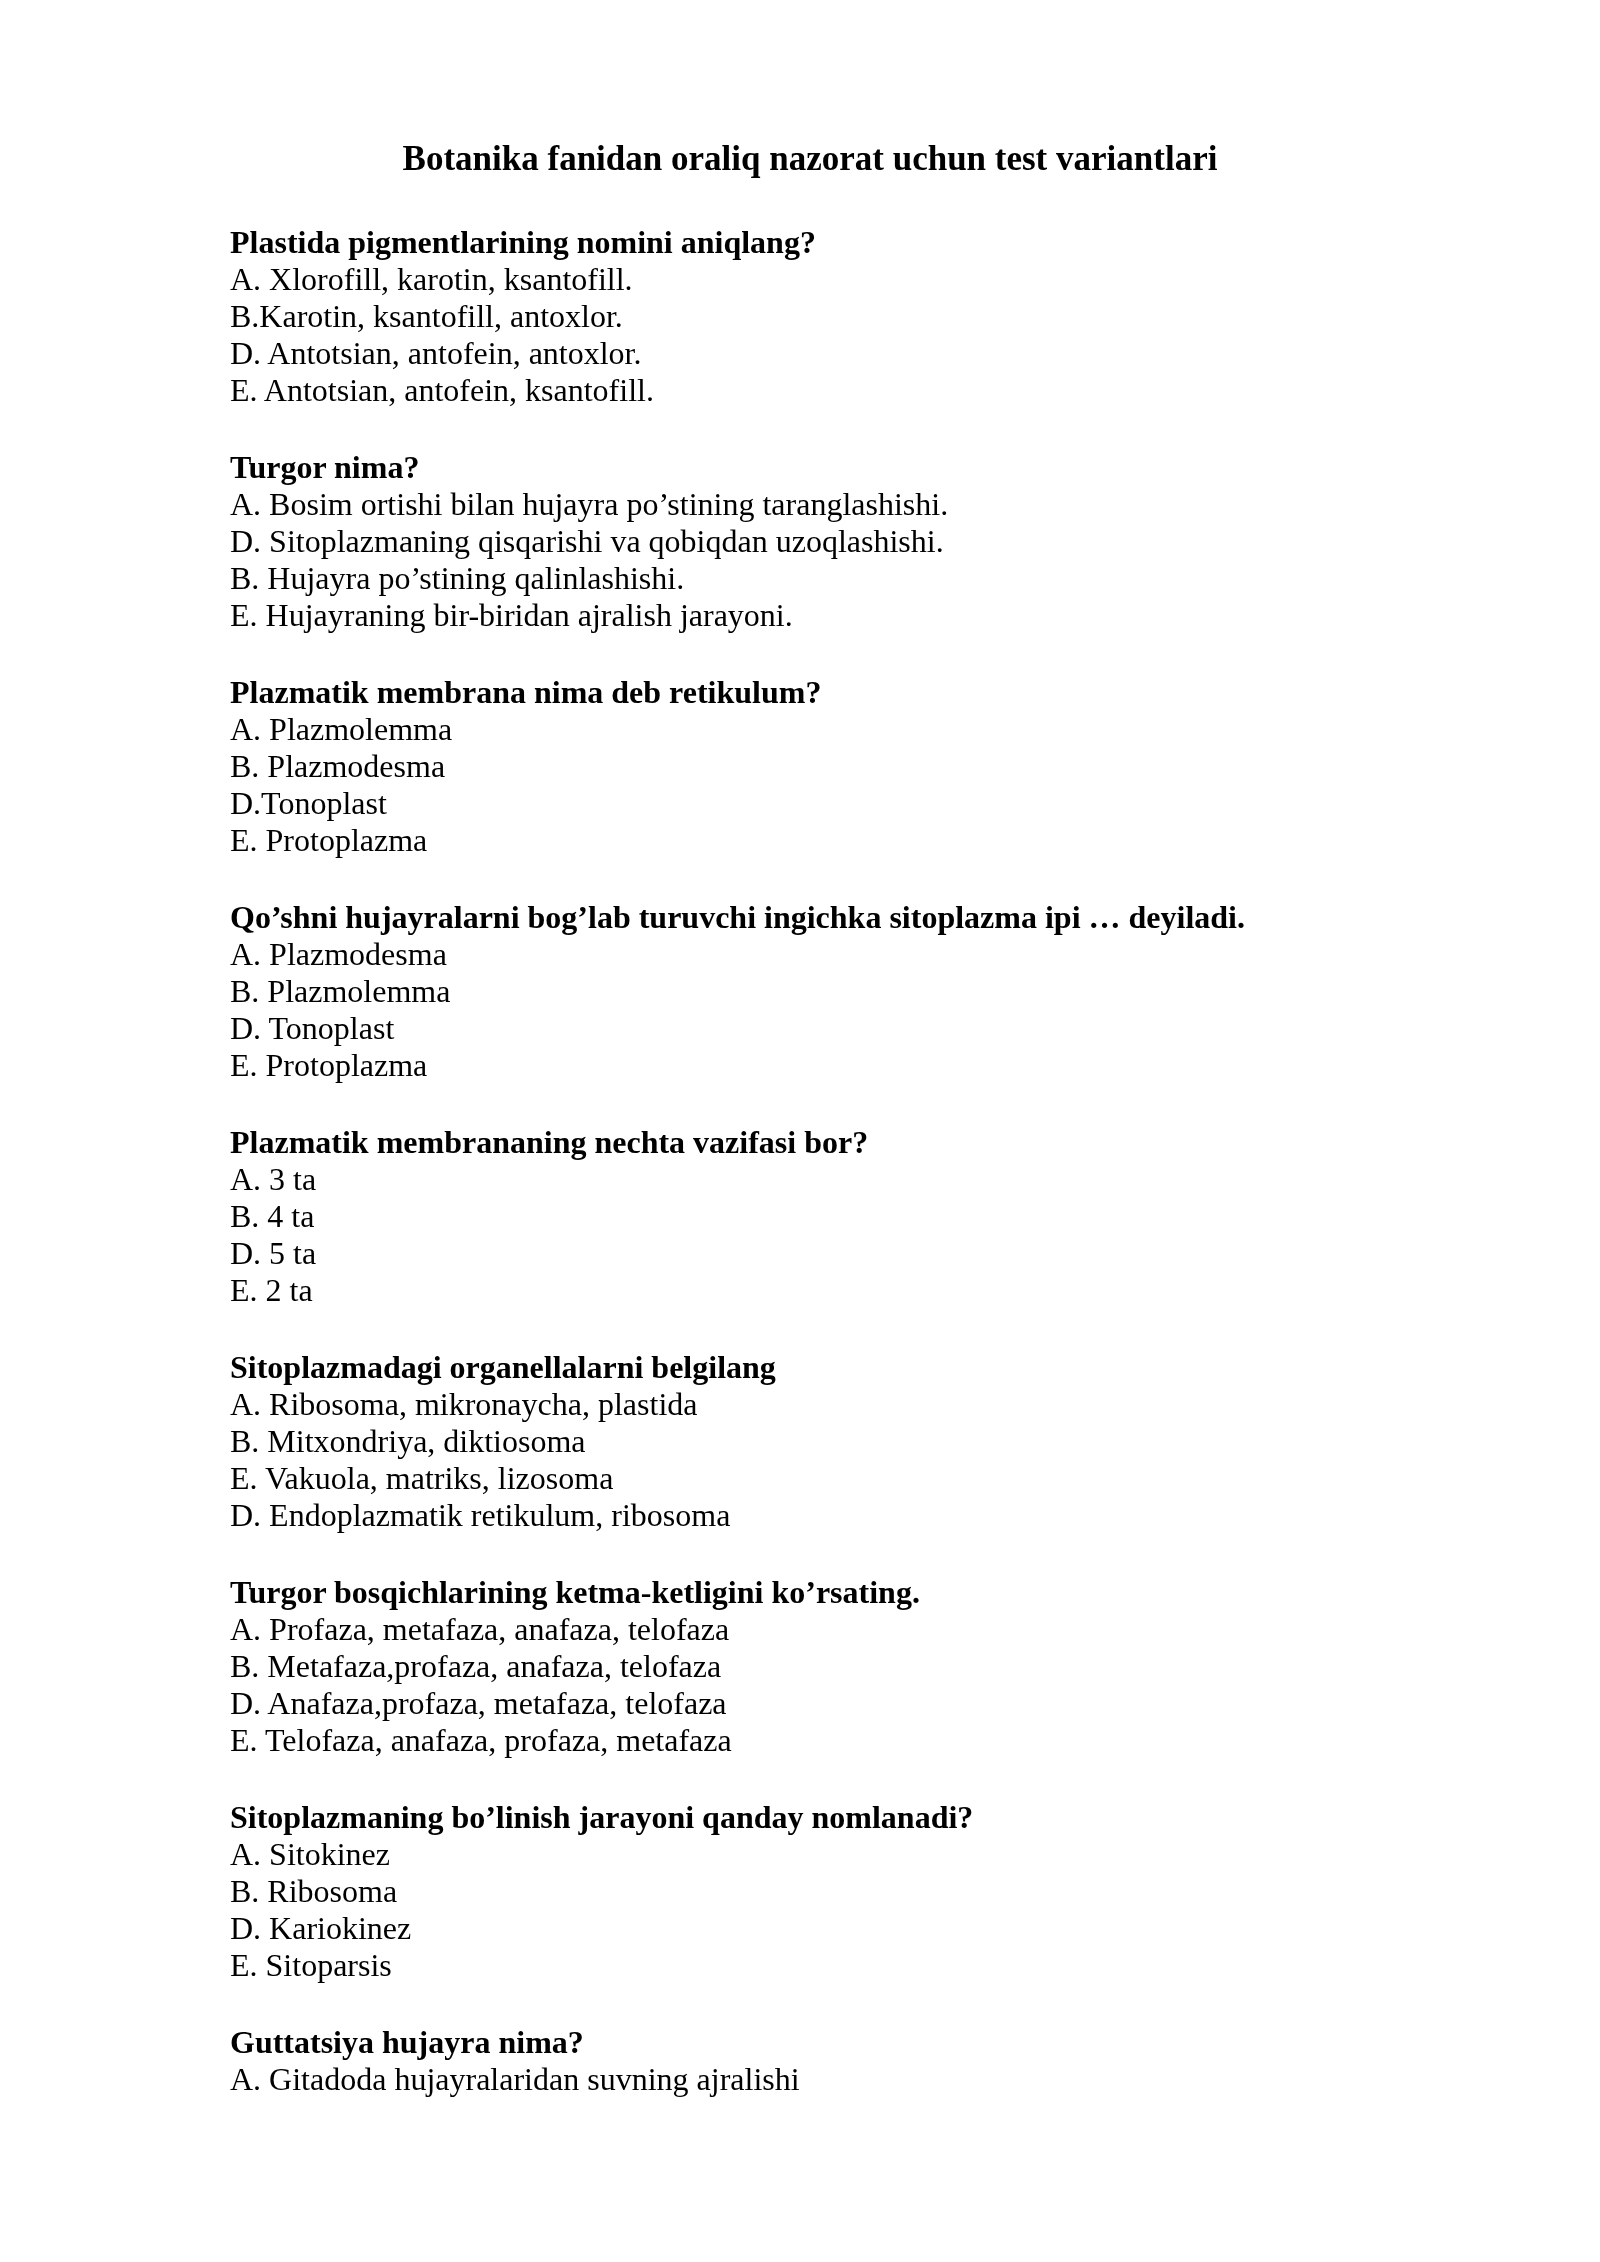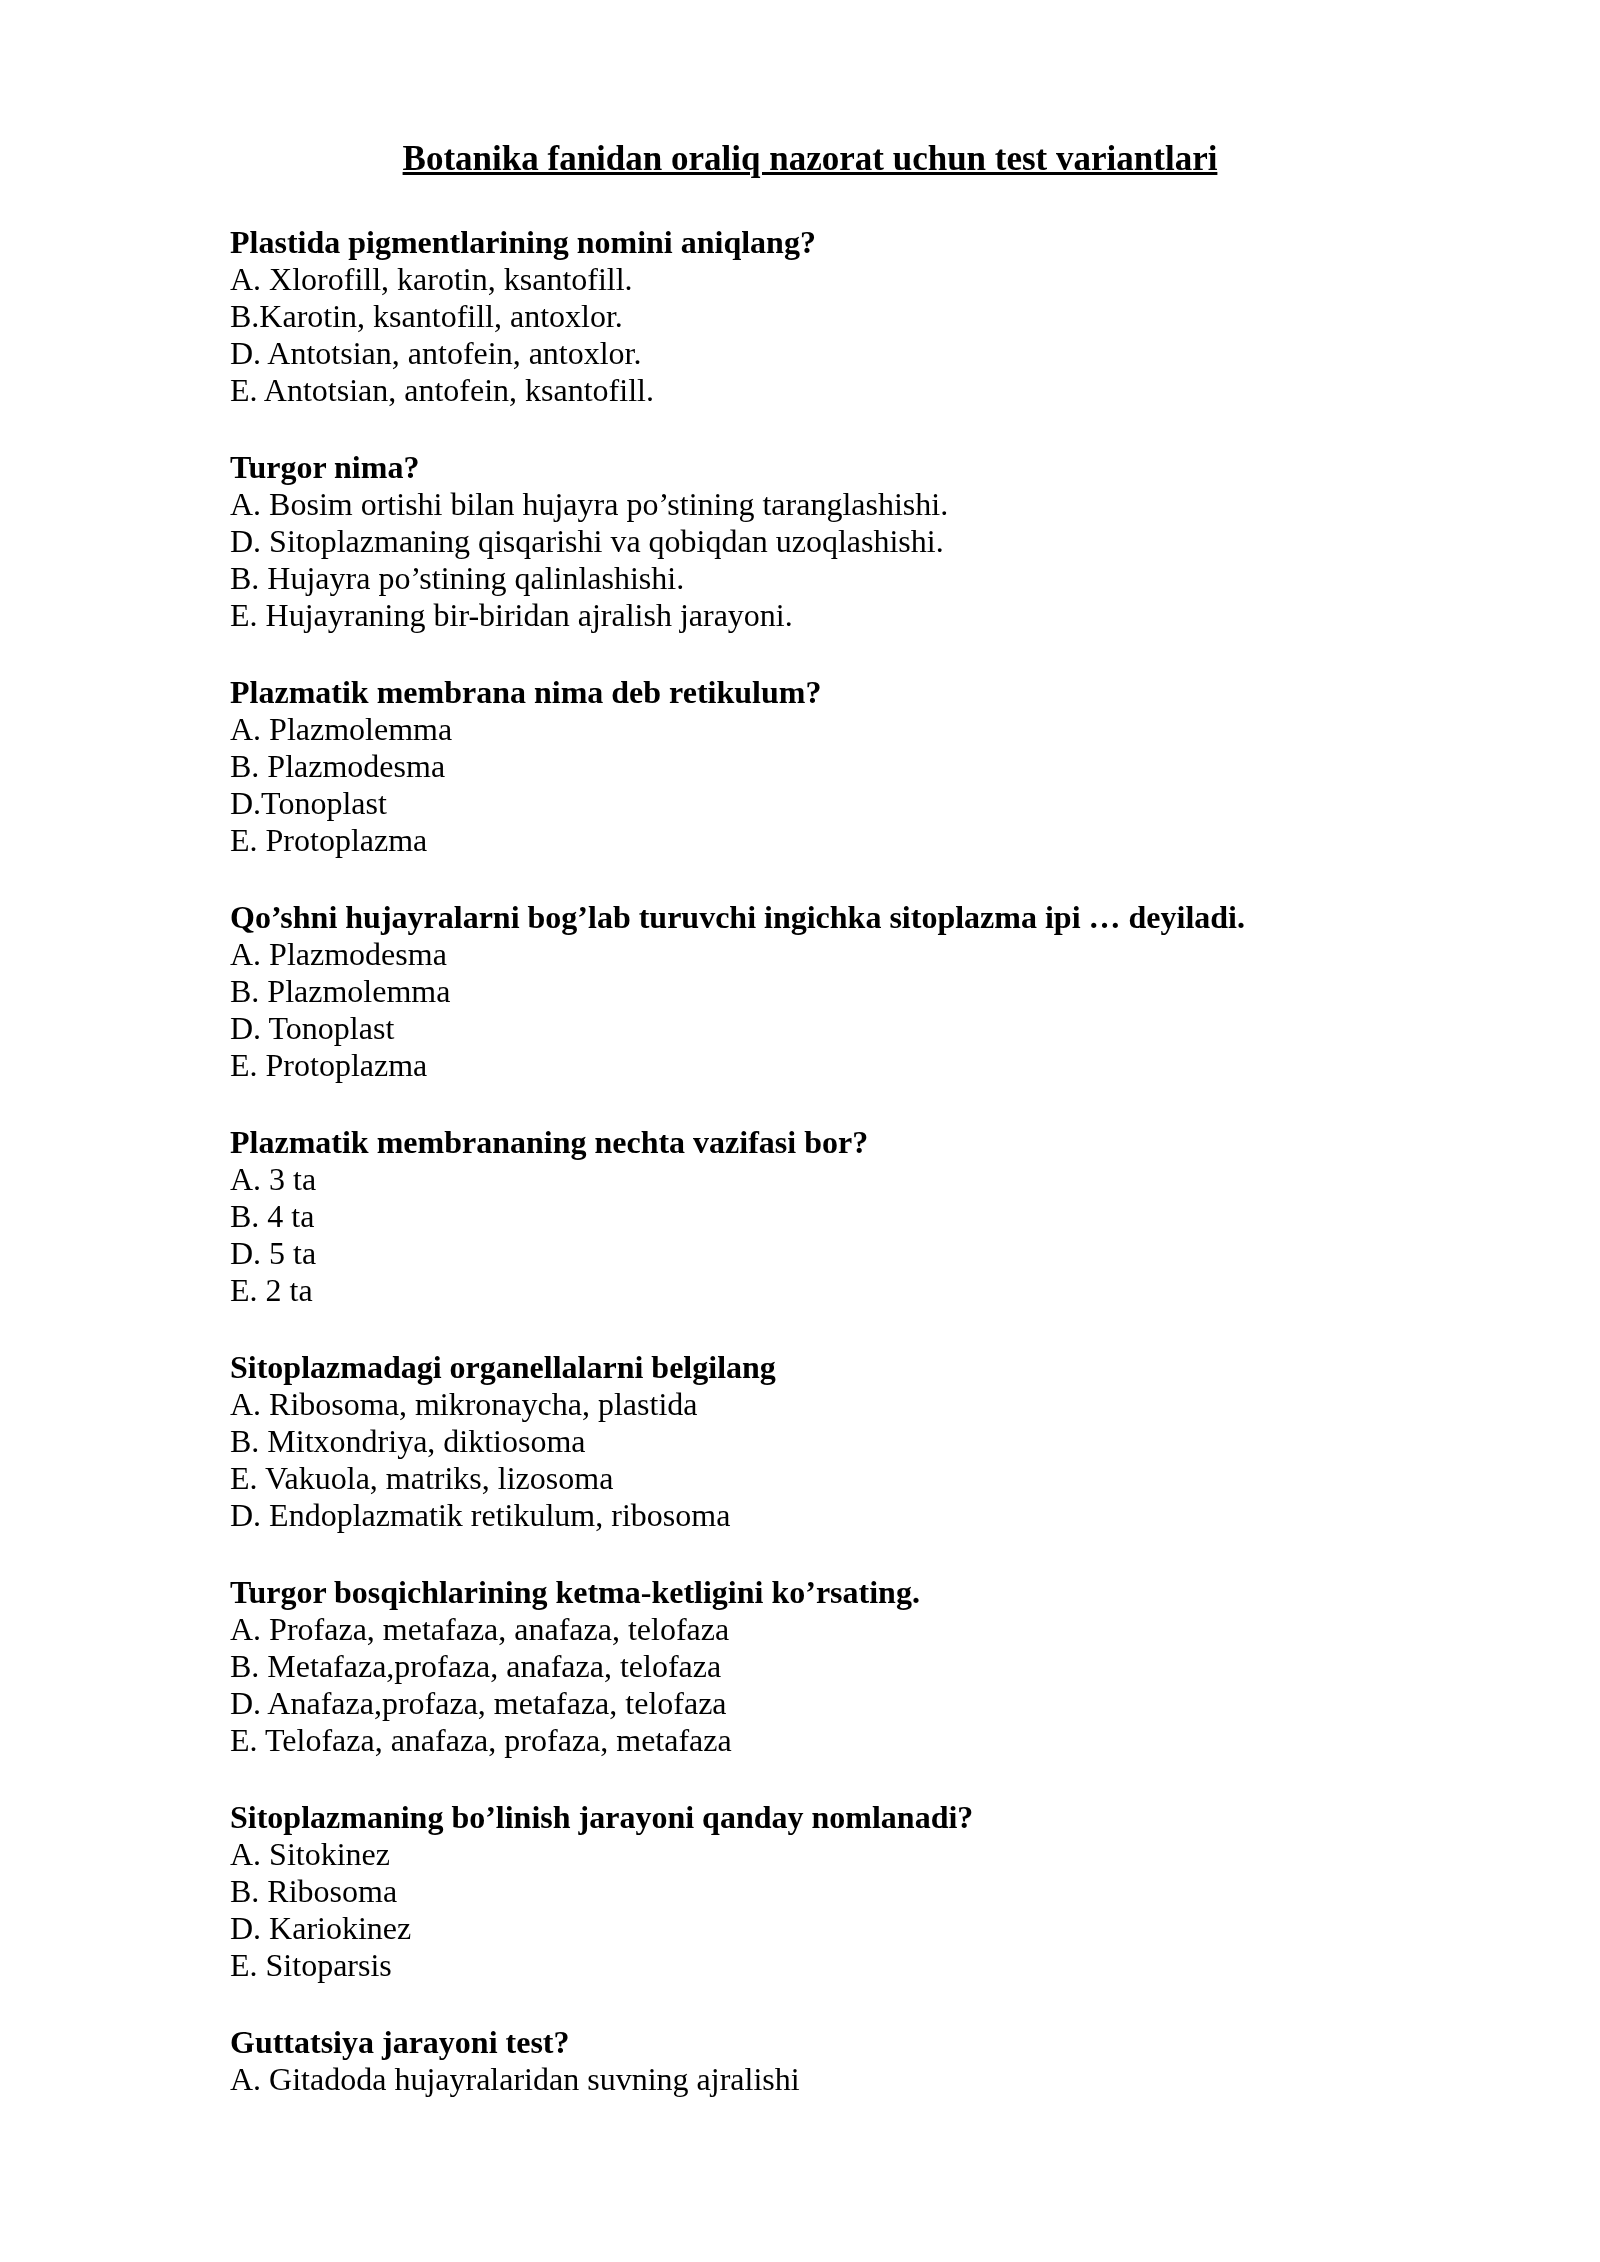--- a/index.html
+++ b/index.html
@@ -20,21 +20,20 @@
     padding: 140px 210px 0 230px;
     font-size: 32px;
     line-height: 37px;
   }
   .doc-title {
     font-size: 35px;
     line-height: 37px;
     font-weight: bold;
     text-align: center;
     margin: 0 0 47px 0;
-    text-decoration: underline;
   }
   .question {
     margin: 8px 0 40px 0;
   }
   .q-heading {
     font-weight: bold;
   }
   .option {
     font-weight: normal;
   }
@@ -96,18 +95,18 @@
           <div class="option">E. Telofaza, anafaza, profaza, metafaza</div>
         </div>
         <div class="question">
           <div class="q-heading">Sitoplazmaning bo’linish jarayoni qanday nomlanadi?</div>
           <div class="option">A. Sitokinez</div>
           <div class="option">B. Ribosoma</div>
           <div class="option">D. Kariokinez</div>
           <div class="option">E. Sitoparsis</div>
         </div>
         <div class="question">
-          <div class="q-heading">Guttatsiya jarayoni test?</div>
+          <div class="q-heading">Guttatsiya hujayra nima?</div>
           <div class="option">A. Gitadoda hujayralaridan suvning ajralishi</div>
         </div>
       </div>
   </div>
 </div>
 
 </body></html>

